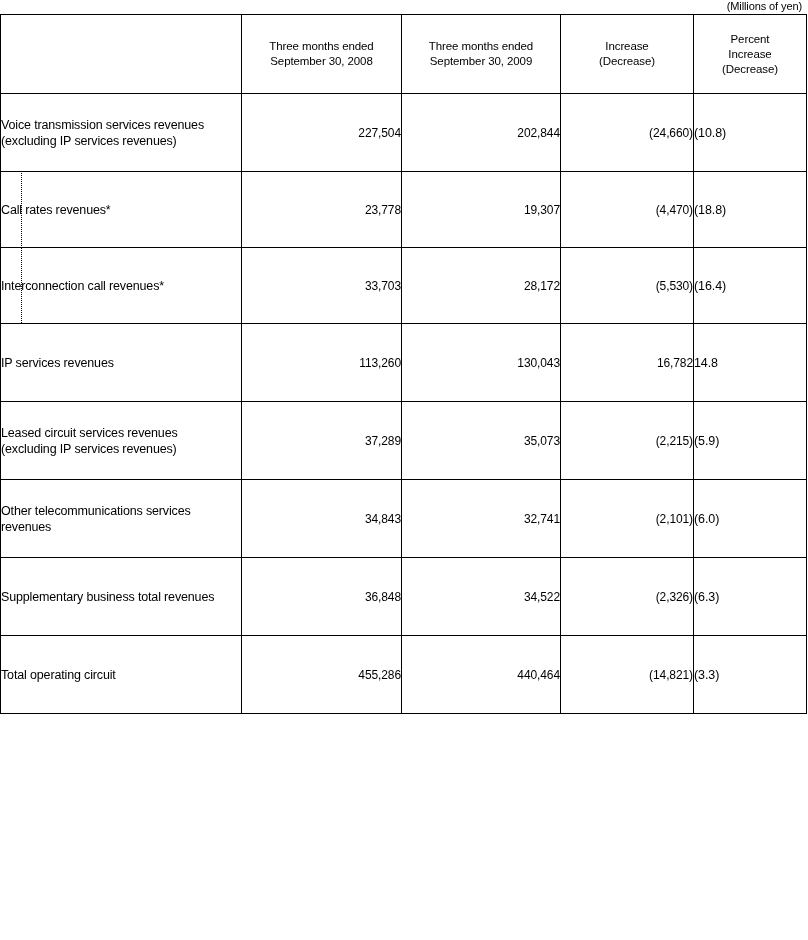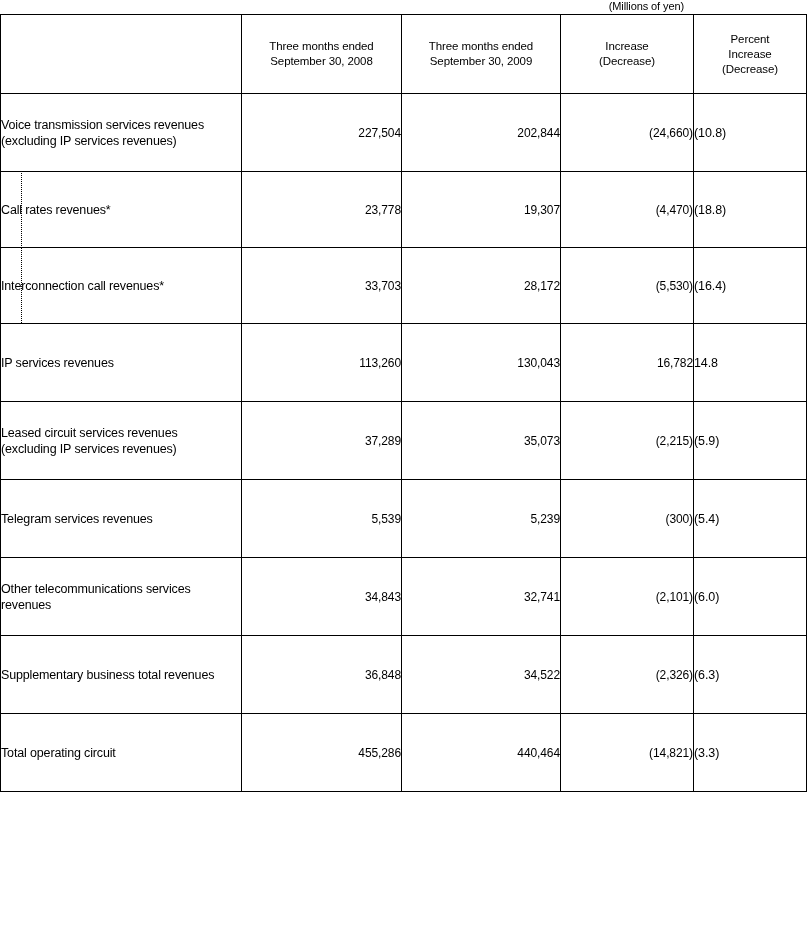--- a/index.html
+++ b/index.html
@@ -19,21 +19,21 @@
     position: relative;
     width: 808px;
     height: 940px;
   }
 
   
   .units-caption {
     position: absolute;
     top: 0px;
     left: 0px;
-    width: 684px;
+    width: 802px;
     text-align: right;
     font-size: 11px;
     line-height: 13px;
     letter-spacing: -0.1px;
   }
 
   
   .fin-table {
     position: absolute;
     top: 14px;
@@ -237,29 +237,20 @@
         <td class="lbl">
           <span>Leased circuit services revenues</span><br>
           <span>(excluding IP services revenues)</span>
         </td>
         <td class="num">37,289</td>
         <td class="num emph">35,073</td>
         <td class="num">(2,215)</td>
         <td class="num-pct">(5.9)</td>
       </tr>
 
-      <tr class="r-main">
-        <td class="lbl">
-          <span>Telegram services revenues</span>
-        </td>
-        <td class="num">5,539</td>
-        <td class="num emph">5,239</td>
-        <td class="num">(300)</td>
-        <td class="num-pct">(5.4)</td>
-      </tr>
 
       <tr class="r-main">
         <td class="lbl">
           <span>Other telecommunications services</span><br>
           <span>revenues</span>
         </td>
         <td class="num">34,843</td>
         <td class="num emph">32,741</td>
         <td class="num">(2,101)</td>
         <td class="num-pct">(6.0)</td>

